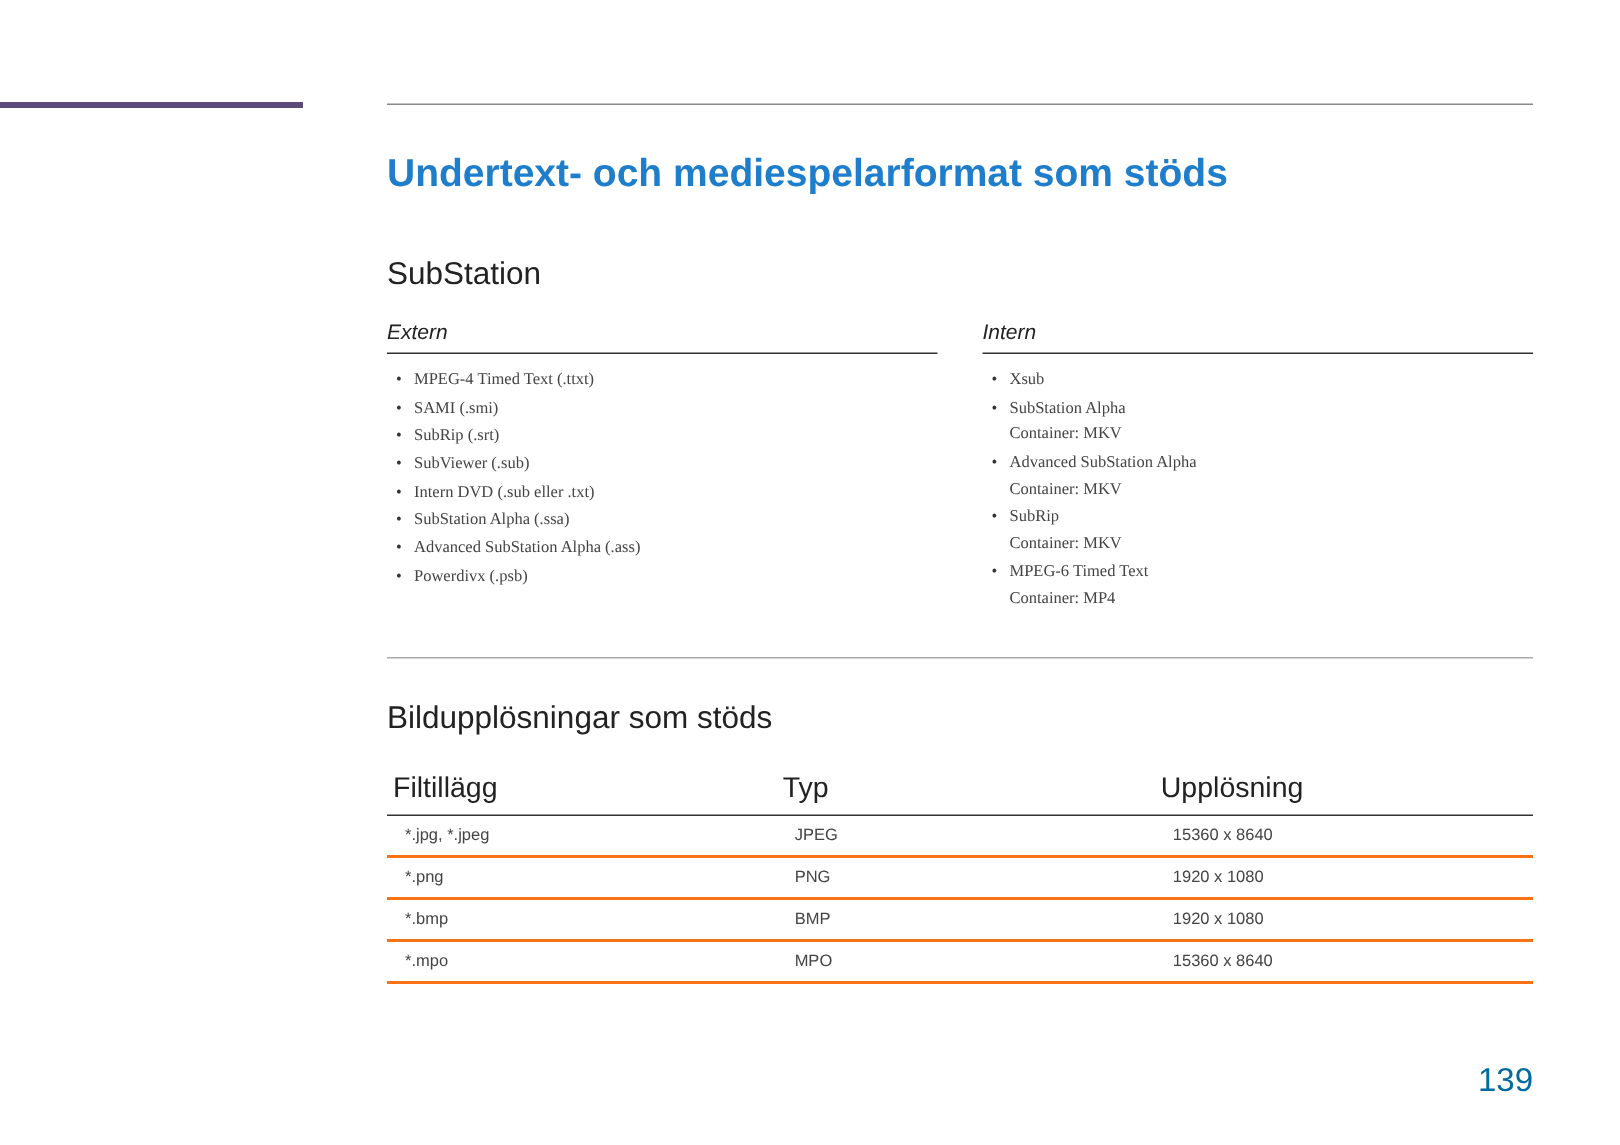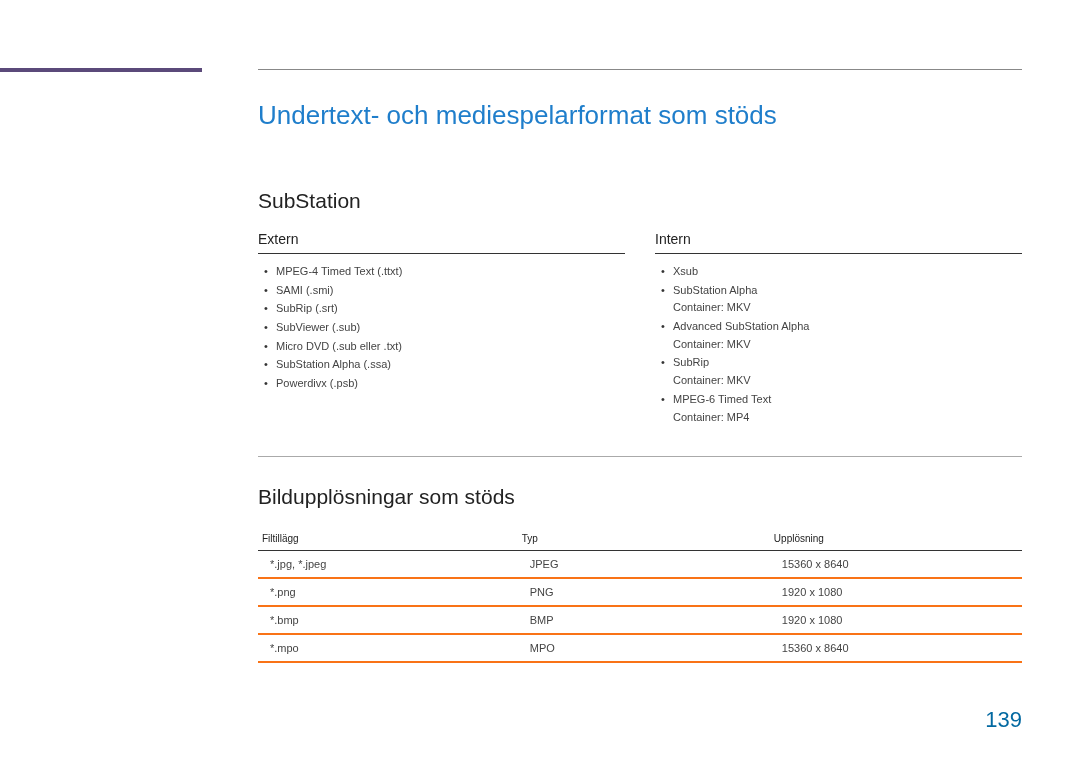--- a/index.html
+++ b/index.html
@@ -29,22 +29,22 @@
   }
   .content {
     position: absolute;
     top: 100px;
     left: 258px;
     right: 58px;
   }
   h1.main-title {
     color: #1f7ecb;
     font-size: 26px;
-    font-weight: 400;
-    margin-bottom: 58px;
+    font-weight: 700;
+    margin-bottom: 40px;
   }
   h2.section-title {
     color: #222;
     font-size: 21px;
     font-weight: 400;
     margin-bottom: 18px;
   }
   .two-col {
     display: flex;
     gap: 30px;
@@ -53,23 +53,25 @@
   .col {
     flex: 1;
   }
   .col-header {
     font-size: 14px;
     font-weight: 400;
     color: #222;
     padding-bottom: 6px;
     border-bottom: 1px solid #333;
     margin-bottom: 8px;
+    font-style: italic;
   }
   ul.sub-list {
     list-style: none;
+    font-family: Liberation Serif, serif;
   }
   ul.sub-list li {
     font-size: 11px;
     color: #444;
     line-height: 1.7;
     position: relative;
     padding-left: 18px;
   }
   ul.sub-list li::before {
     content: "•";
@@ -86,21 +88,21 @@
     border: none;
     border-top: 1px solid #aaa;
     margin: 8px 0 28px 0;
   }
   .res-table {
     width: 100%;
     border-collapse: collapse;
   }
   .res-table th {
     text-align: left;
-    font-size: 10px;
+    font-size: 19px;
     font-weight: 400;
     color: #222;
     padding: 6px 4px;
     border-bottom: 1px solid #333;
   }
   .res-table td {
     font-size: 11px;
     color: #444;
     padding: 7px 4px 7px 12px;
     border-bottom: 2px solid #f97316;
@@ -129,22 +131,23 @@
   <h2 class="section-title">SubStation</h2>
 
   <div class="two-col">
     <div class="col">
       <div class="col-header">Extern</div>
       <ul class="sub-list" id="extern-list">
           <li>MPEG-4 Timed Text (.ttxt)</li>
           <li>SAMI (.smi)</li>
           <li>SubRip (.srt)</li>
           <li>SubViewer (.sub)</li>
-          <li>Micro DVD (.sub eller .txt)</li>
+          <li>Intern DVD (.sub eller .txt)</li>
           <li>SubStation Alpha (.ssa)</li>
+          <li>Advanced SubStation Alpha (.ass)</li>
           <li>Powerdivx (.psb)</li>
         </ul>
     </div>
     <div class="col">
       <div class="col-header">Intern</div>
       <ul class="sub-list" id="intern-list">
           <li><span>Xsub</span></li>
           <li><span>SubStation Alpha</span><span class="container-line">Container: MKV</span></li>
           <li><span>Advanced SubStation Alpha</span><span class="container-line">Container: MKV</span></li>
           <li><span>SubRip</span><span class="container-line">Container: MKV</span></li>

